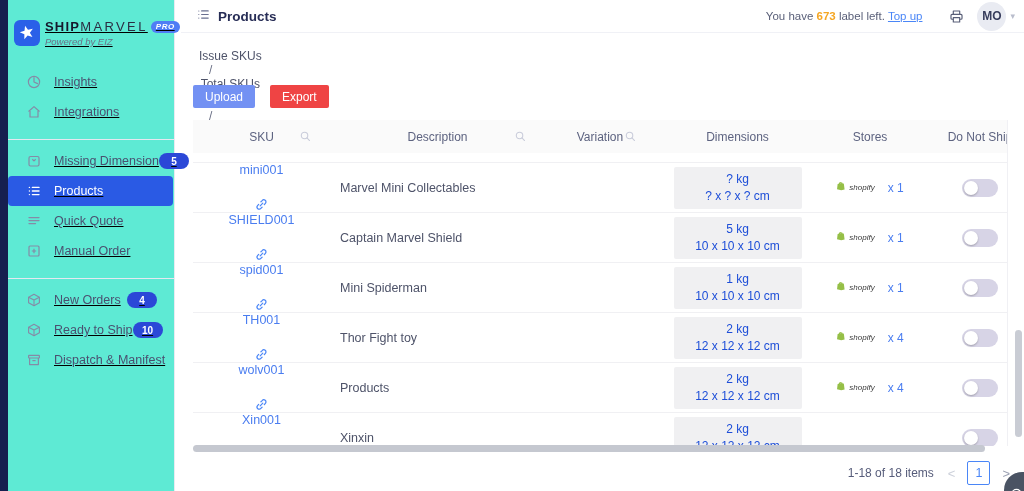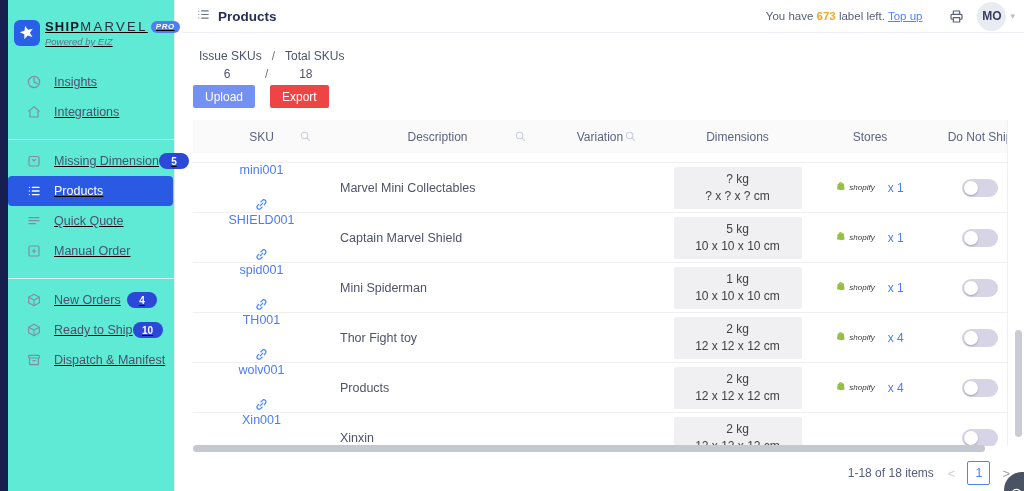--- a/index.html
+++ b/index.html
@@ -48,21 +48,21 @@
   .label-count { color:#f5a623; font-weight:bold; }
   .topup-link { color:#4a86f7; text-decoration:underline; cursor:pointer; }
   .printer-btn { margin-left:26px; cursor:pointer; display:flex; }
   .avatar { margin-left:12px; width:29px; height:29px; border-radius:50%; background:#e9ebf2;
             color:#373d5c; font-size:12px; font-weight:bold; display:flex; align-items:center;
             justify-content:center; cursor:pointer; }
   .avatar-caret { margin-left:4px; color:#b9bdcc; font-size:9px; cursor:pointer; }
 
   
   .stats { position:absolute; left:199px; top:49px; font-size:12px; color:#4e5369; }
-  .stats-row { display:flex; }
+  .stats-row { display:flex;flex-direction:column; }
   .stats-cell { text-align:center; }
   .stats-sep { margin:0 10px; color:#6b7086; }
   .stats-vals { margin-top:4px; }
   .btn { position:absolute; top:85px; height:23px; border:none; border-radius:2px; color:#fff;
          font-size:12px; font-family:inherit; cursor:pointer; padding:0 12px; }
   .btn-upload { left:193px; background:#7391f3; }
   .btn-export { left:270px; background:#ef4444; }
 
   
   .table-wrap { position:absolute; left:193px; top:120px; width:815px; overflow:hidden;
@@ -74,21 +74,21 @@
   .th-search { position:absolute; right:18px; display:flex; cursor:pointer; }
   .tbody { height:293px; overflow:hidden; padding-top:9px; }
   .trow { height:50px; border-top:1px solid #f0f0f3; align-items:center; }
   .td { display:flex; align-items:center; height:100%; font-size:12.5px; color:#4e5369; }
   .td-sku { justify-content:space-between; padding:0 22px;flex-direction:column; }
   .sku-link { color:#4a7df0; text-decoration:none; cursor:pointer; }
   .link-icon { display:flex; cursor:pointer; }
   .td-desc { padding-left:10px; }
   .td-dim { justify-content:center; }
   .dim-box { width:128px; background:#f0f0f2; border-radius:2px; text-align:center;
-             padding:4px 0; font-size:12px; color:#404040; line-height:17px; }
+             padding:4px 0; font-size:12px; color:#1d4ed8; line-height:17px; }
   .td-store { justify-content:center; gap:13px; }
   .store { display:flex; align-items:center; gap:2px; }
   .store-name { font-size:8px; font-weight:normal; font-style:italic; color:#3b3b3b; }
   .store-count { font-size:12px; color:#4a7df0; }
   .td-ship { justify-content:center; }
   .toggle { width:36px; height:18px; border-radius:9px; background:#d7d4e6; position:relative;
             display:inline-block; cursor:pointer; }
   .toggle .knob { position:absolute; left:2px; top:2px; width:14px; height:14px; border-radius:50%;
                   background:#fff; box-shadow:0 1px 2px rgba(0,0,0,.25); }
 

